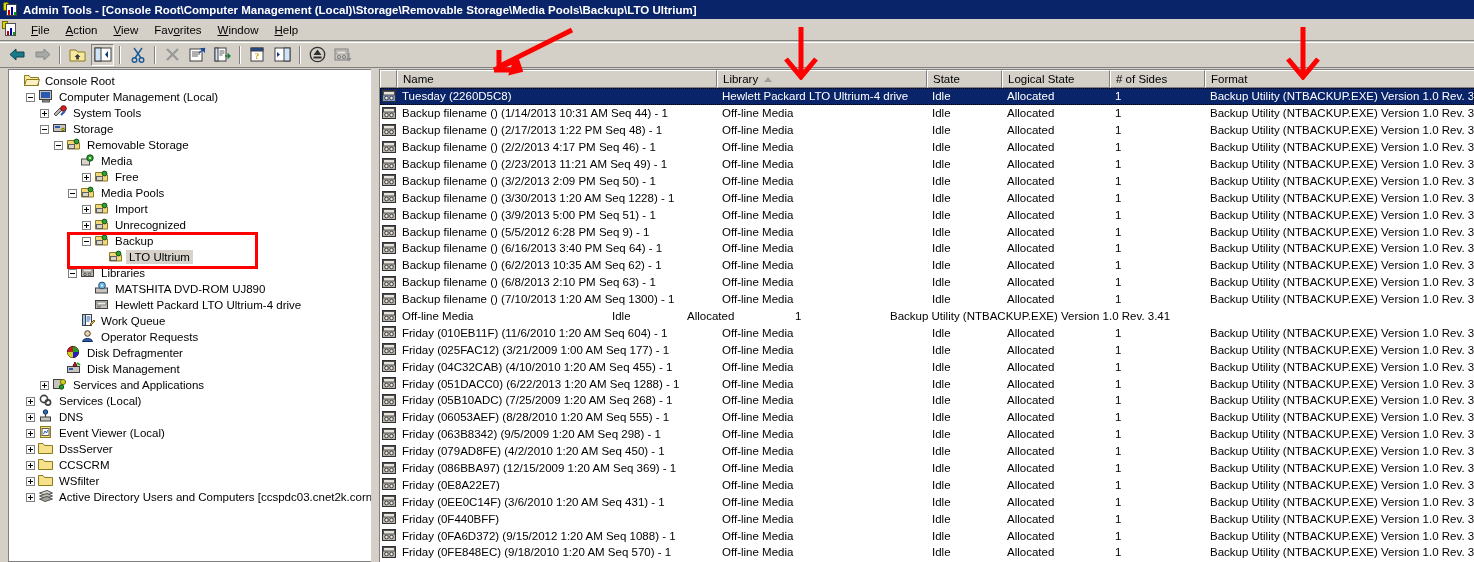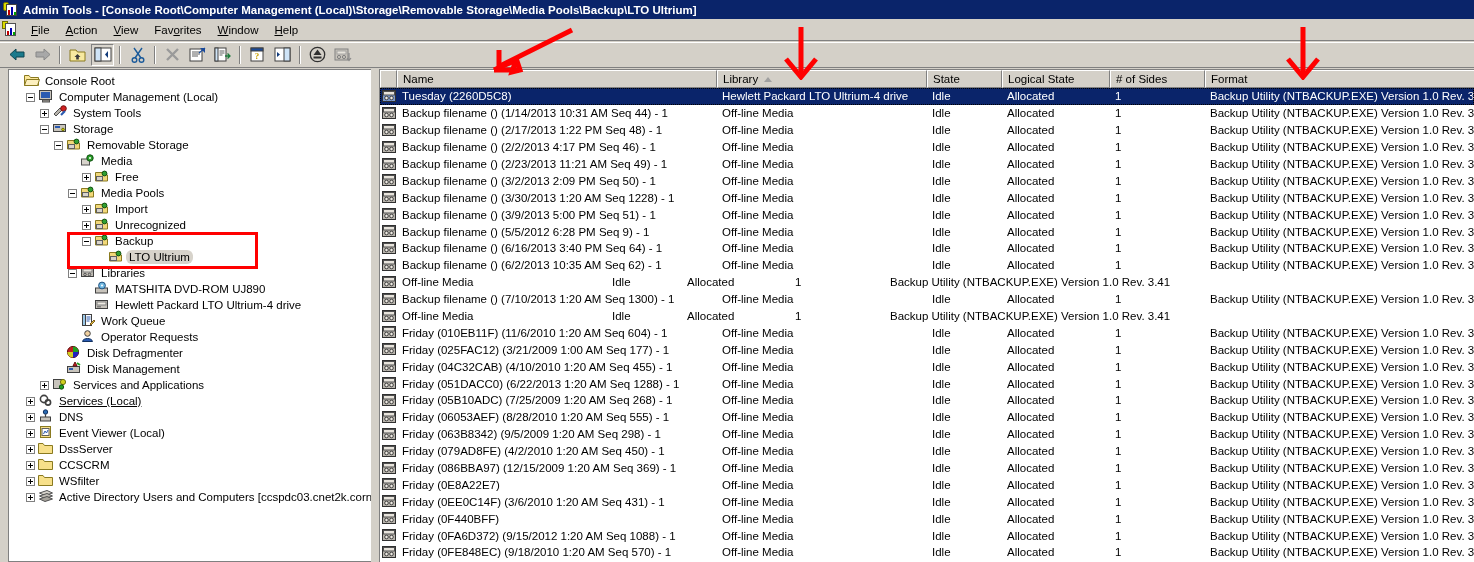--- a/index.html
+++ b/index.html
@@ -120,21 +120,21 @@
     overflow: hidden;
   }
 
   
   .tree { position: relative; padding: 3px 0 0 3px; }
   .tnode {
     position: relative; height: 16px; display: flex; align-items: center;
     white-space: nowrap; font-size: 11.5px; color: #000000;
   }
   .tnode .lbl { padding-left: 3px; padding-right: 3px; line-height: 14px; }
-  .tnode .lbl.sel { background: #d7d3cb; border-radius: 6px; }
+  .tnode .lbl.sel { background: #d7d3cb; }
   .expander {
     width: 9px; height: 9px; border: 1px solid #808080; background: #ffffff;
     position: relative; flex: none; margin-right: 2px;
   }
   .expander::before {
     content: ""; position: absolute; left: 1px; top: 3px; width: 5px; height: 1px; background: #000;
   }
   .expander.plus::after {
     content: ""; position: absolute; left: 3px; top: 1px; width: 1px; height: 5px; background: #000;
   }
@@ -529,21 +529,21 @@
             <span class="expander plus"></span>
             <span class="ticon">
               <svg xmlns="http://www.w3.org/2000/svg" width="16" height="14">
                 <rect x="1.5" y="2.5" width="9" height="9" fill="#c8c4bc" stroke="#404040"></rect>
                 <circle cx="11" cy="5" r="2.6" fill="#d0d020" stroke="#707010"></circle>
                 <circle cx="9.5" cy="10" r="2.2" fill="#20a020" stroke="#105010"></circle>
               </svg>
             </span>
             <span class="lbl">Services and Applications</span>
           </div>
-          <div class="tnode" style="padding-left: 14px; text-decoration: underline;">
+          <div class="tnode" style="padding-left: 14px;">
             <span class="expander plus"></span>
             <span class="ticon">
               <svg xmlns="http://www.w3.org/2000/svg" width="16" height="14">
                 <circle cx="6" cy="6" r="3.6" fill="none" stroke="#404040" stroke-width="1.6"></circle>
                 <circle cx="10" cy="9.5" r="2.6" fill="none" stroke="#404040" stroke-width="1.6"></circle>
               </svg>
             </span>
             <span class="lbl">Services (Local)</span>
           </div>
           <div class="tnode" style="padding-left: 14px;">
@@ -813,20 +813,21 @@
           </div>
           <div class="lv-row">
             <div class="cell" style="width: 17px; padding-left: 2px; display: flex; align-items: center;">
               <svg xmlns="http://www.w3.org/2000/svg" width="15" height="13">
                 <rect x="0.5" y="0.5" width="13" height="11" fill="#b8b4ac" stroke="#303030"></rect>
                 <rect x="1.5" y="1.5" width="11" height="3.5" fill="#e8e4dc" stroke="#505050"></rect>
                 <circle cx="4.5" cy="8" r="1.8" fill="#f0ece4" stroke="#404040"></circle>
                 <circle cx="9.5" cy="8" r="1.8" fill="#f0ece4" stroke="#404040"></circle>
               </svg>
             </div>
+            <div class="cell" style="width: 320px;">Backup filename () (6/8/2013 2:10 PM Seq 63) - 1</div>
             <div class="cell" style="width: 210px;">Off-line Media</div>
             <div class="cell" style="width: 75px;">Idle</div>
             <div class="cell" style="width: 108px;">Allocated</div>
             <div class="cell" style="width: 95px;">1</div>
             <div class="cell" style="width: 290px;">Backup Utility (NTBACKUP.EXE) Version 1.0 Rev. 3.41</div>
           </div>
           <div class="lv-row">
             <div class="cell" style="width: 17px; padding-left: 2px; display: flex; align-items: center;">
               <svg xmlns="http://www.w3.org/2000/svg" width="15" height="13">
                 <rect x="0.5" y="0.5" width="13" height="11" fill="#b8b4ac" stroke="#303030"></rect>

